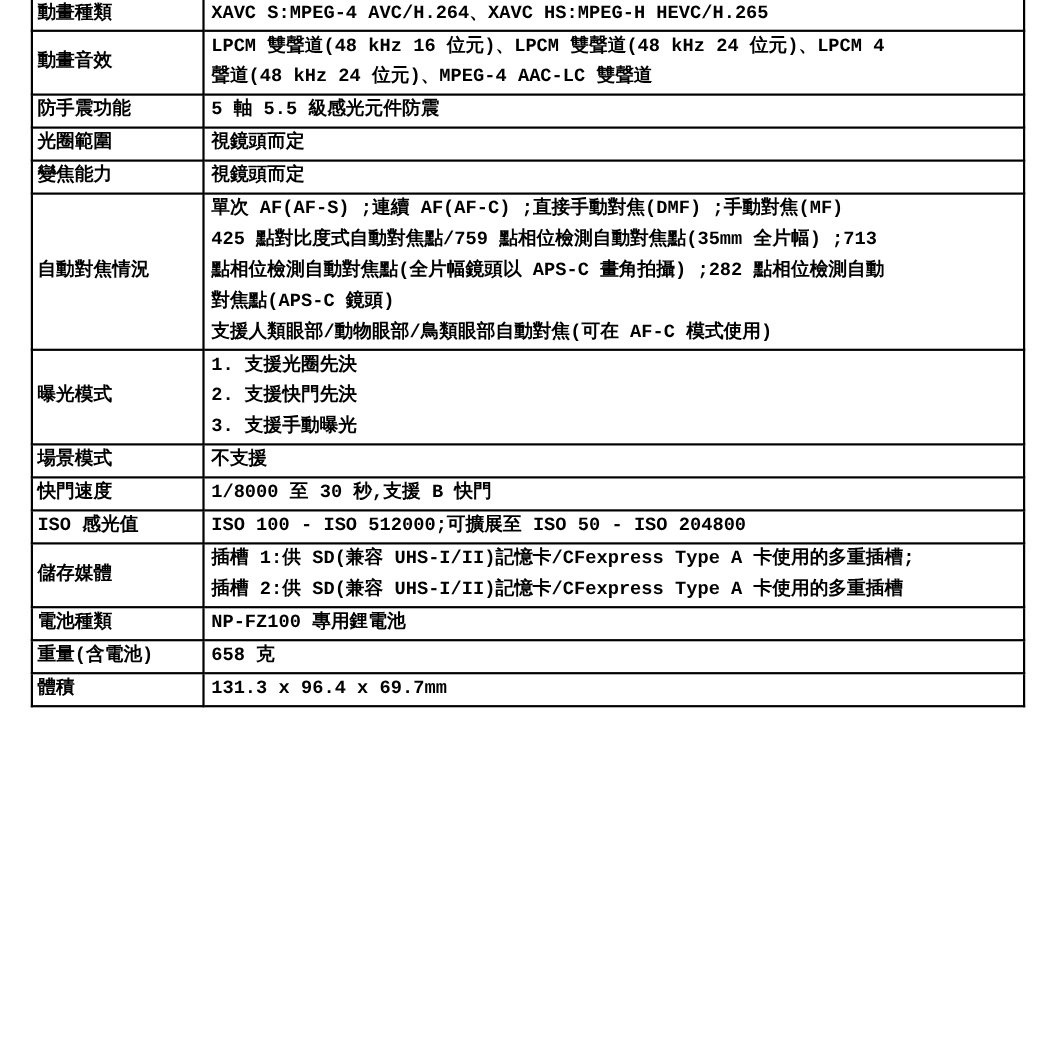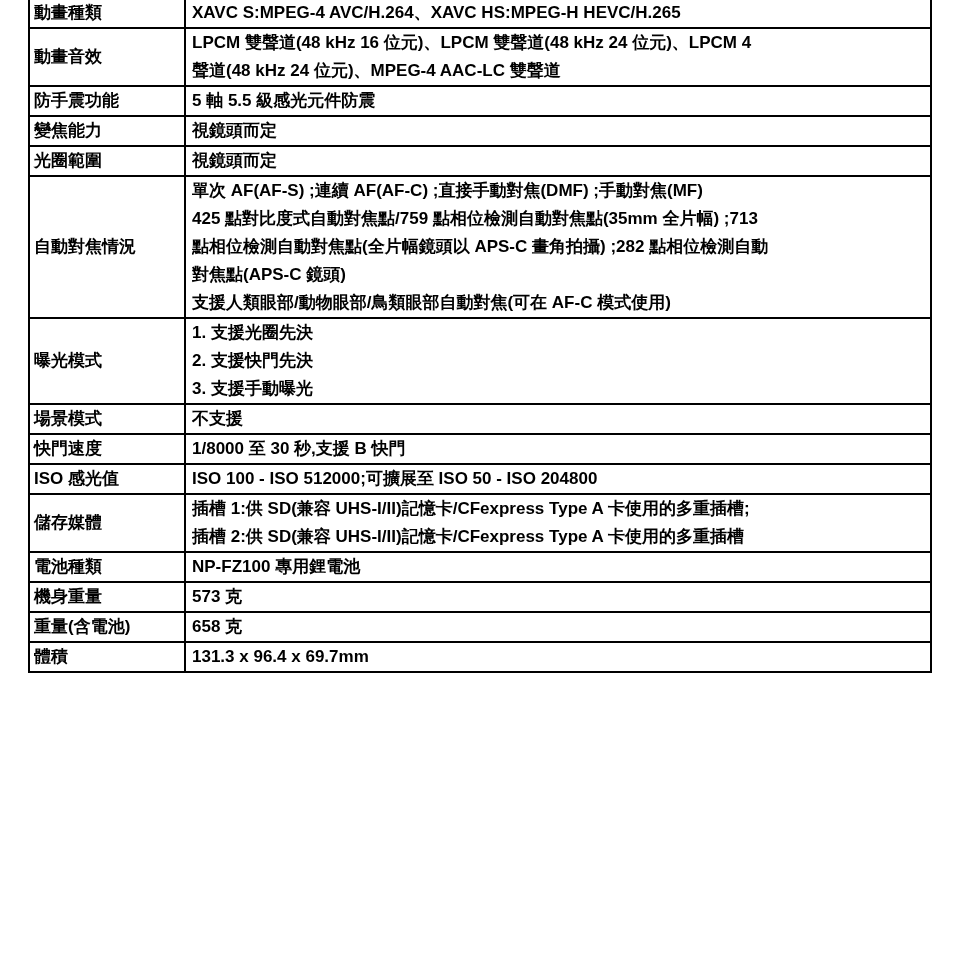--- a/index.html
+++ b/index.html
@@ -6,21 +6,21 @@
     margin: 0;
     padding: 0;
     background: #ffffff;
   }
   .page {
     position: relative;
     width: 960px;
     height: 960px;
     background: #ffffff;
     overflow: hidden;
-    font-family: Liberation Sans, sans-serif;
+    font-family: Liberation Mono, monospace;
     font-weight: bold;
     color: #000000;
   }
   table.spec {
     border-collapse: collapse;
     table-layout: fixed;
     position: absolute;
     left: 28px;
     top: -3px;
     width: 904px;
@@ -64,27 +64,27 @@
             <div class="value-line">聲道(48 kHz 24 位元)、MPEG-4 AAC-LC 雙聲道</div>
           </td>
         </tr>
         <tr>
           <td class="label-cell">防手震功能</td>
           <td class="value-cell">
             <div class="value-line">5 軸 5.5 級感光元件防震</div>
           </td>
         </tr>
         <tr>
-          <td class="label-cell">變焦能力</td>
+          <td class="label-cell">光圈範圍</td>
           <td class="value-cell">
             <div class="value-line">視鏡頭而定</div>
           </td>
         </tr>
         <tr>
-          <td class="label-cell">光圈範圍</td>
+          <td class="label-cell">變焦能力</td>
           <td class="value-cell">
             <div class="value-line">視鏡頭而定</div>
           </td>
         </tr>
         <tr>
           <td class="label-cell">自動對焦情況</td>
           <td class="value-cell">
             <div class="value-line">單次 AF(AF-S) ;連續 AF(AF-C) ;直接手動對焦(DMF) ;手動對焦(MF)</div>
             <div class="value-line">425 點對比度式自動對焦點/759 點相位檢測自動對焦點(35mm 全片幅) ;713</div>
             <div class="value-line">點相位檢測自動對焦點(全片幅鏡頭以 APS-C 畫角拍攝) ;282 點相位檢測自動</div>
@@ -125,26 +125,20 @@
             <div class="value-line">插槽 2:供 SD(兼容 UHS-I/II)記憶卡/CFexpress Type A 卡使用的多重插槽</div>
           </td>
         </tr>
         <tr>
           <td class="label-cell">電池種類</td>
           <td class="value-cell">
             <div class="value-line">NP-FZ100 專用鋰電池</div>
           </td>
         </tr>
         <tr>
-          <td class="label-cell">機身重量</td>
-          <td class="value-cell">
-            <div class="value-line">573 克</div>
-          </td>
-        </tr>
-        <tr>
           <td class="label-cell">重量(含電池)</td>
           <td class="value-cell">
             <div class="value-line">658 克</div>
           </td>
         </tr>
         <tr>
           <td class="label-cell">體積</td>
           <td class="value-cell">
             <div class="value-line">131.3 x 96.4 x 69.7mm</div>
           </td>

